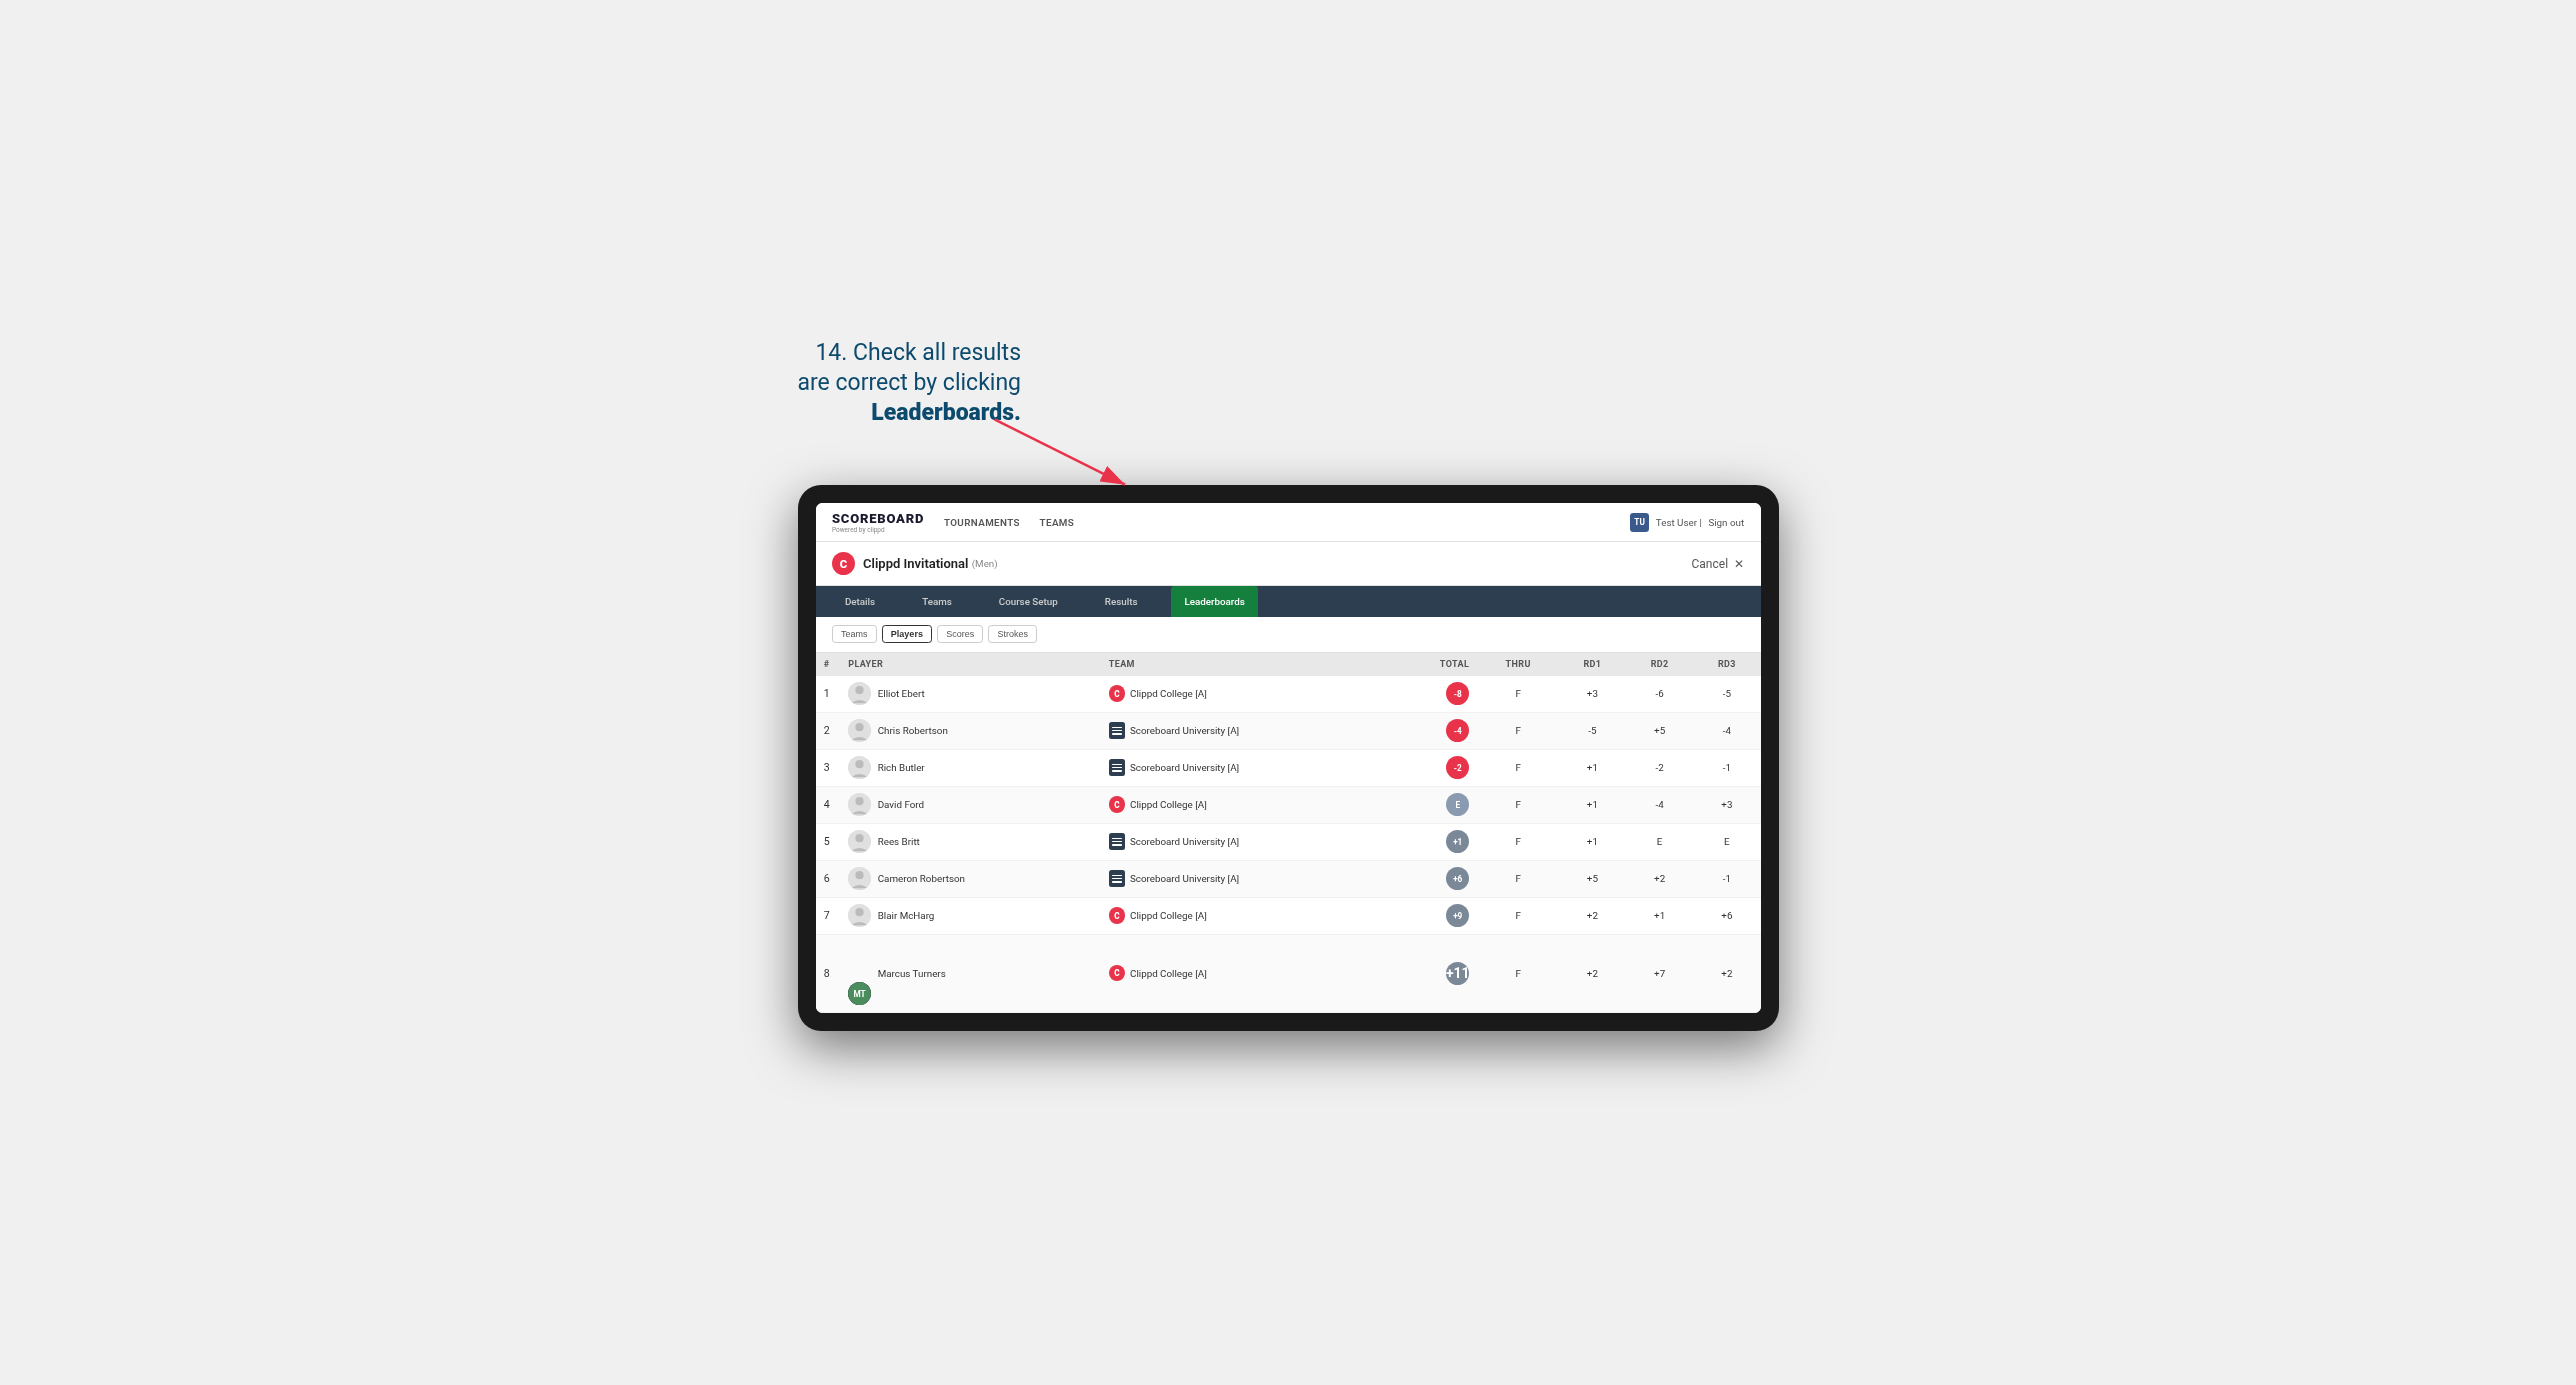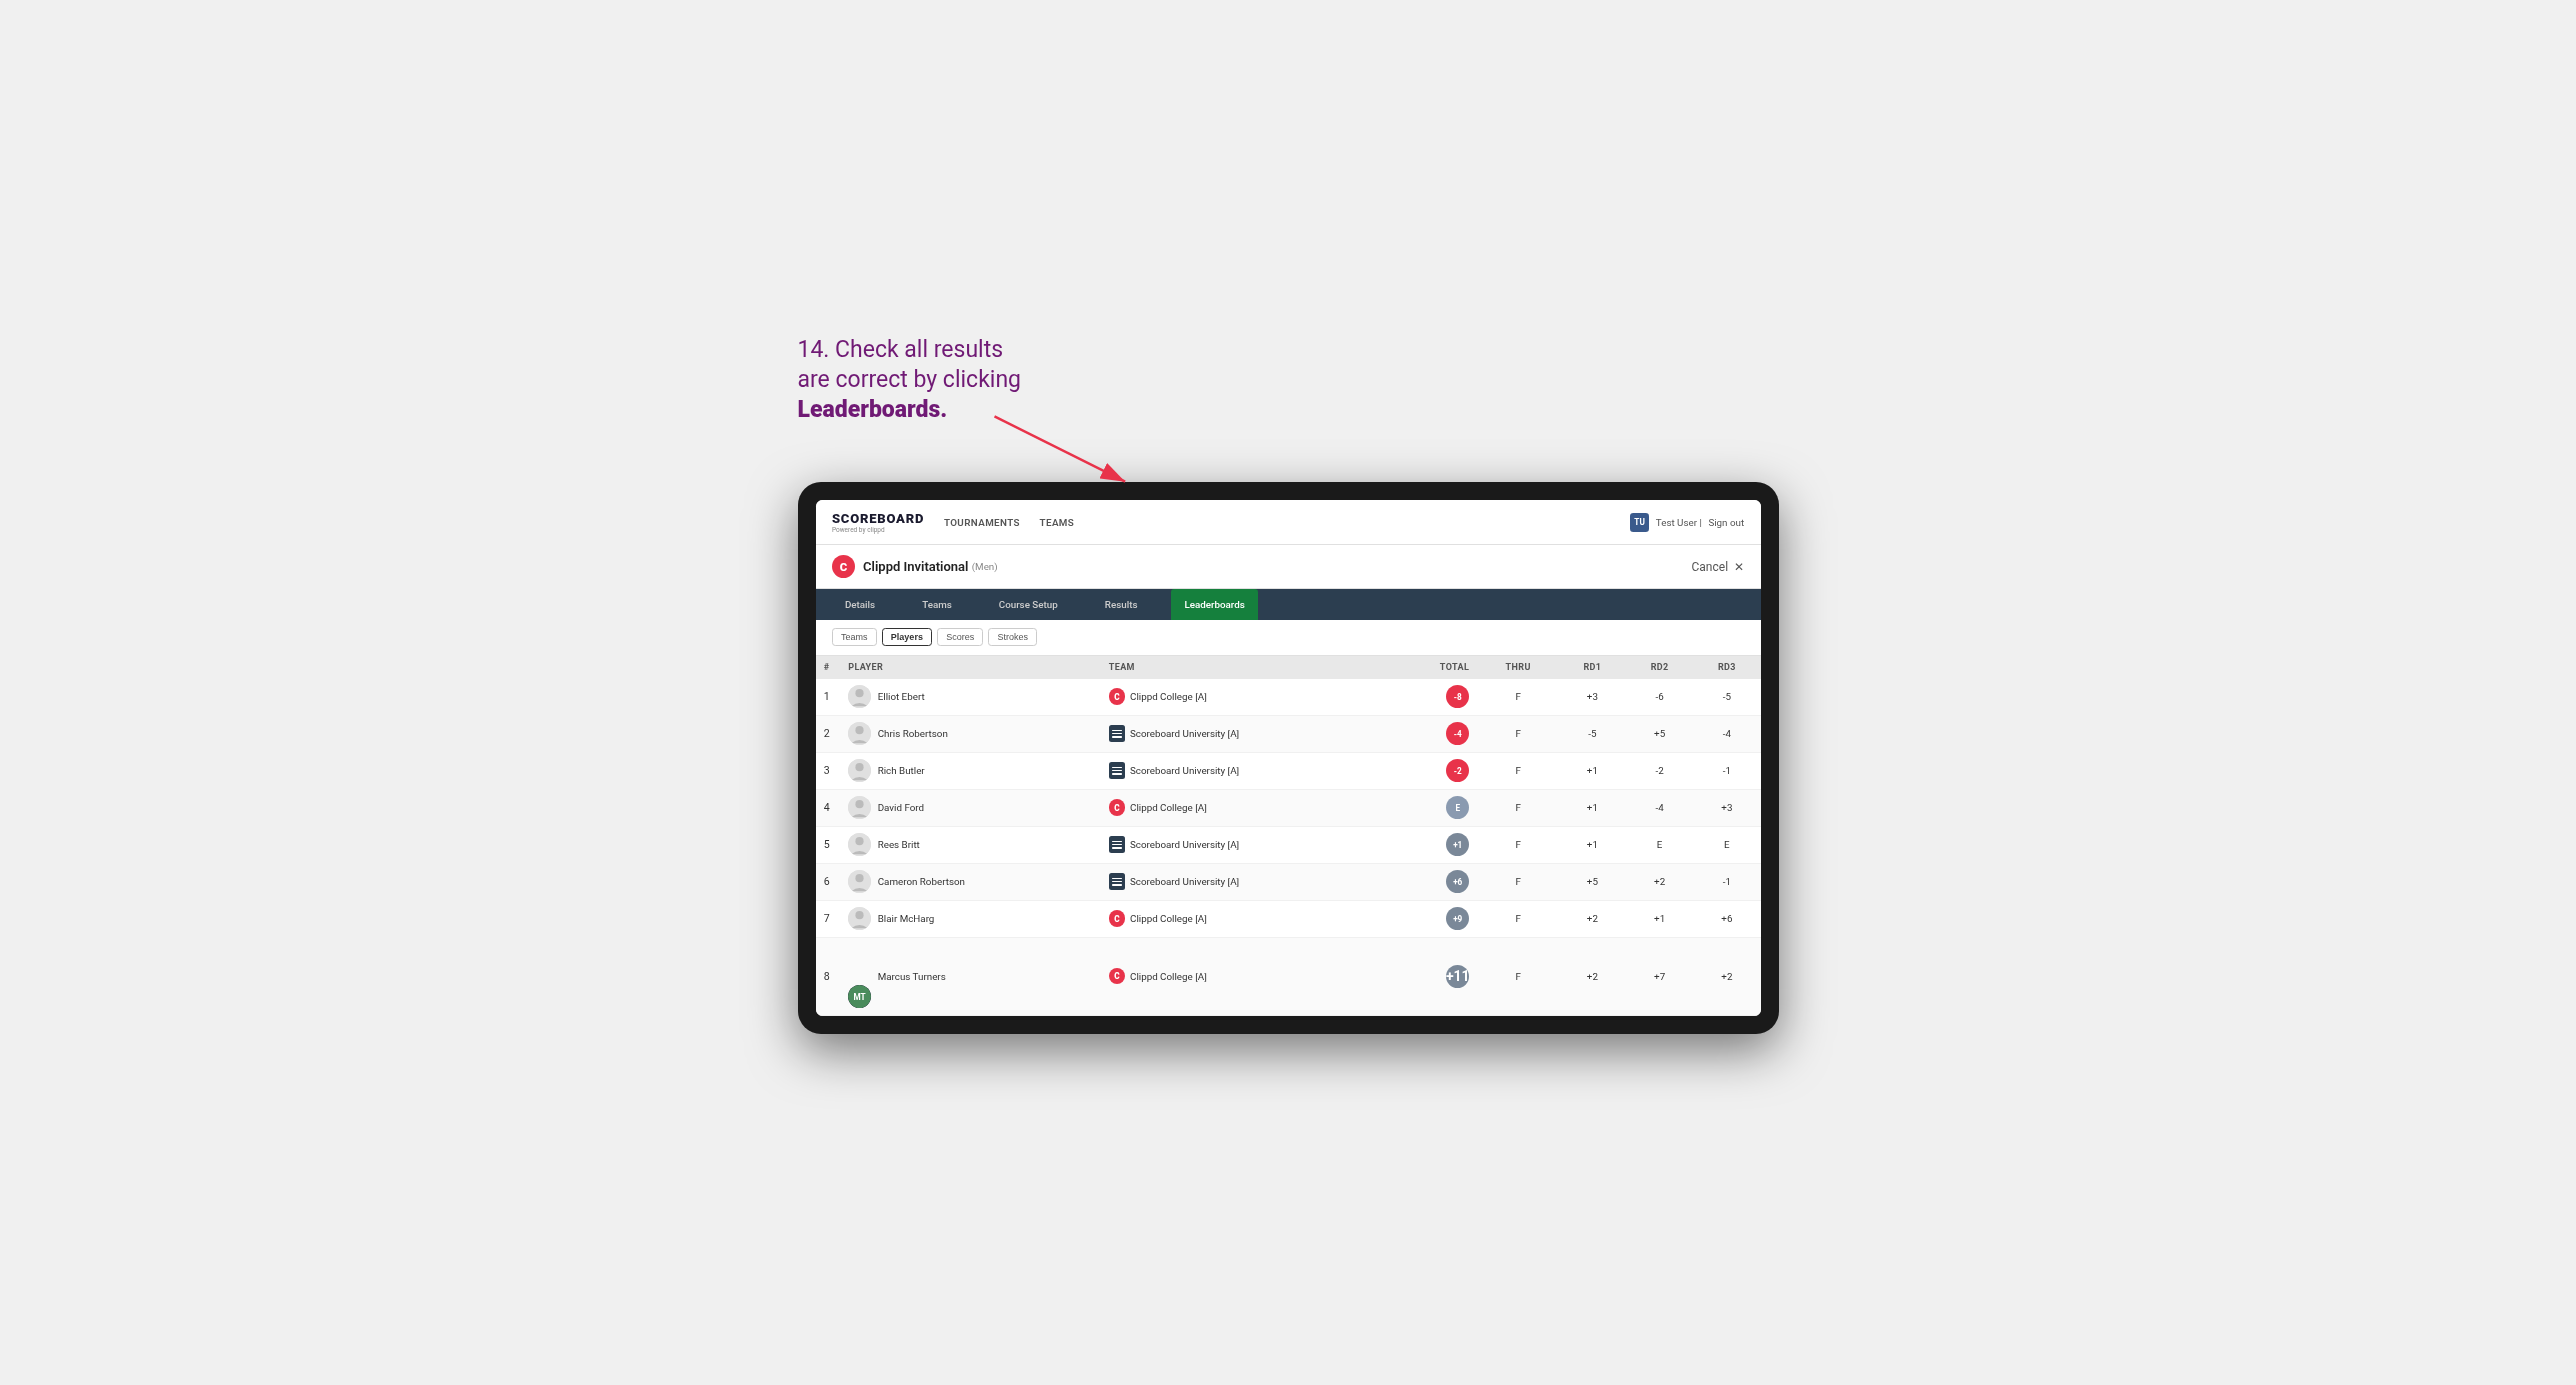--- a/index.html
+++ b/index.html
@@ -18,23 +18,24 @@
       max-width: 981px;
       position: relative;
     }
 
     .instruction-text {
       position: absolute;
       top: -16.4px;
       left: 0;
       font-size: 23px;
       line-height: 1.3;
-      color: #701a75;
+      color: #0c4a6e;
       z-index: 10;
       max-width: 294px;
+      text-align: right;
     }
     .instruction-text strong { font-weight: 900; }
 
     .arrow-annotation {
       position: absolute;
       top: 49px;
       left: 188px;
       width: 164px;
       height: 98px;
       z-index: 10;
@@ -55,21 +56,21 @@
       overflow: hidden;
     }
 
     
     .nav-bar {
       background: #fff;
       border-bottom: 0.8px solid #e0e0e0;
       display: flex;
       align-items: center;
       padding: 0 16.4px;
-      height: 45px;
+      height: 39px;
     }
     .nav-logo {
       display: flex;
       flex-direction: column;
       margin-right: 19.6px;
     }
     .nav-logo .logo-text {
       font-size: 13px;
       font-weight: 900;
       letter-spacing: 0.8px;

